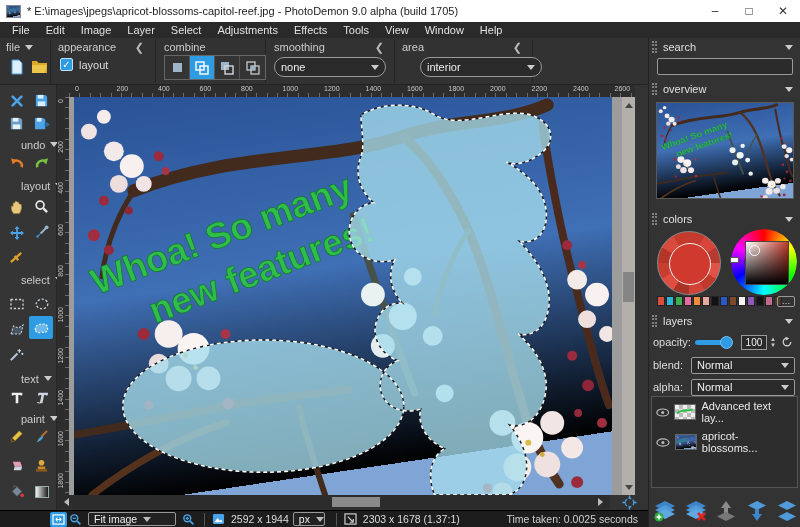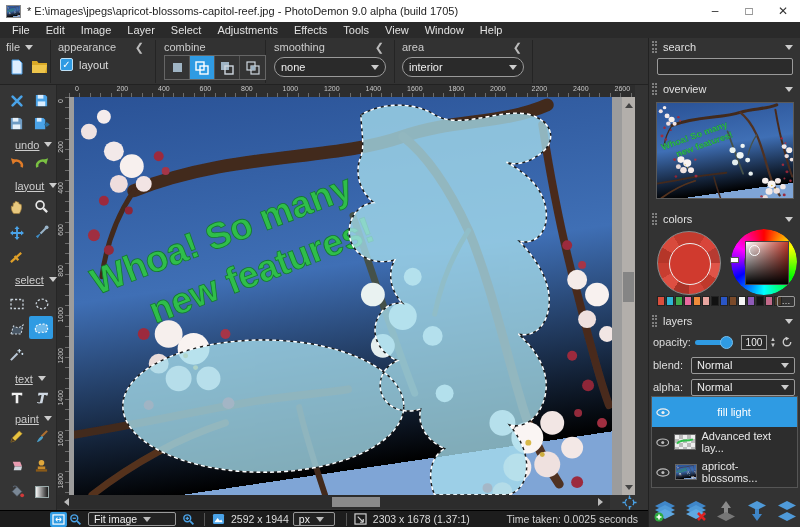--- a/index.html
+++ b/index.html
@@ -34,21 +34,21 @@
     color:#fff;font-size:10px;line-height:12px;text-align:center;font-family:"DejaVu Sans",sans-serif;}
   .combine-group{position:absolute;left:6px;top:17px;display:flex;border:1px solid #666;}
   .cmb{width:25px;height:23px;display:flex;align-items:center;justify-content:center;border-right:1px solid #555;background:#343434;}
   .cmb:last-child{border-right:none;}
   .cmb.active{background:#2f9be3;}
 
   
   .lefttb{position:absolute;left:0;top:85px;width:57px;height:425px;background:#353535;border-right:1px solid #262626;}
   .tbtn{position:absolute;width:23px;height:21px;display:flex;align-items:center;justify-content:center;border-radius:2px;}
   .tbtn.active{background:#2f9be3;}
-  .tlabel{position:absolute;left:15px;color:#ccc;font-size:11px;display:flex;align-items:center;text-decoration:underline;}
+  .tlabel{position:absolute;left:21px;color:#ccc;font-size:11px;display:flex;align-items:center;}
   .ic{display:block;}
 
   
   .corner{position:absolute;left:57px;top:85px;width:12px;height:12px;background:#2d2d2d;}
   .ruler-h{position:absolute;left:69px;top:85px;width:566px;height:12px;background:#2d2d2d;overflow:hidden;
     background-image:repeating-linear-gradient(to right,#6c6c6c 0 1px,transparent 1px 10.4px);background-size:100% 4px;background-position:0 8px;background-repeat:no-repeat;}
   .ruler-h .tick{position:absolute;top:0;font-size:7px;color:#c8c8c8;}
   .ruler-v{position:absolute;left:57px;top:97px;width:12px;height:398px;background:#2d2d2d;overflow:hidden;
     background-image:repeating-linear-gradient(to bottom,#6c6c6c 0 1px,transparent 1px 10.4px);background-size:4px 100%;background-position:8px 0;background-repeat:no-repeat;}
   .ruler-v .tick{position:absolute;left:0;font-size:7px;color:#c8c8c8;writing-mode:vertical-rl;transform:rotate(180deg);}
@@ -326,21 +326,21 @@
         <span>none</span>
           <span class="chev"></span>
       </div>
     </div>
 
     <div class="opt-sec" style="left:396px;width:134px">
       <div class="sec-hd">
           <span>area</span>
           <span class="collapse">❮</span>
         </div>
-      <div class="dropdown" style="left:6px;top:19px;width:122px">
+      <div class="dropdown" style="left:24px;top:19px;width:122px">
         <span>interior</span>
           <span class="chev"></span>
       </div>
     </div>
   </div>
 
   <div class="lefttb">
     <div class="tbtn" style="left:5px;top:5px">
       <svg class="ic" width="14" height="14" viewBox="0 0 16 16">
           <path d="M3 3L13 13M13 3L3 13" stroke="#4aa3e8" stroke-width="3" stroke-linecap="round"></path>
@@ -664,27 +664,20 @@
     </div>
     <div class="lrow" style="top:340px">
       <span>alpha:</span>
       <span class="ddl" style="margin-left:8px">
         <span>Normal</span>
           <span class="chev"></span>
       </span>
     </div>
 
     <div class="layerlist">
-      <div class="lay selected">
-        <svg width="14" height="9" viewBox="0 0 16 10">
-            <ellipse cx="8" cy="5" rx="7" ry="4.2" fill="none" stroke="#f0f0f0" stroke-width="1.4"></ellipse>
-            <circle cx="8" cy="5" r="1.8" fill="#f0f0f0"></circle>
-          </svg>
-        <span style="flex:1;text-align:center">fill light</span>
-      </div>
       <div class="lay">
         <svg width="14" height="9" viewBox="0 0 16 10">
             <ellipse cx="8" cy="5" rx="7" ry="4.2" fill="none" stroke="#bbb" stroke-width="1.4"></ellipse>
             <circle cx="8" cy="5" r="1.8" fill="#bbb"></circle>
           </svg>
         <span class="lthumb">
           <svg viewBox="0 0 22 16">
               <path d="M2 10 C6 4 12 8 20 5" stroke="#2fbe4a" stroke-width="2.4" fill="none"></path>
             </svg>
         </span>
@@ -758,21 +751,21 @@
           <path d="M4.5 6.5h4M6.5 4.5v4" stroke="#4aa3e8" stroke-width="1.6"></path>
           <path d="M10 10 L14 14" stroke="#4aa3e8" stroke-width="2.2"></path>
         </svg>
     </div>
     <div class="sb-sep"></div>
     <svg width="13" height="12" viewBox="0 0 14 13">
         <rect x="1" y="1" width="12" height="11" rx="1.5" fill="#4aa3e8"></rect>
         <path d="M2.5 10 L6 5.5 L8.5 8.5 L10 7 L11.5 10z" fill="#fff"></path>
       </svg>
     <span class="sb-text" style="margin-left:6px">2592 x 1944</span>
-    <div class="sb-dd" style="width:42px">
+    <div class="sb-dd" style="width:32px">
       <span>px</span>
         <span class="chev"></span>
     </div>
     <div class="sb-sep"></div>
     <svg width="13" height="12" viewBox="0 0 14 13">
         <rect x="1" y="1" width="12" height="11" fill="none" stroke="#cfcfcf" stroke-width="1.3"></rect>
         <path d="M4 4 L10 10 M10 10 h-3.5 M10 10 v-3.5" stroke="#cfcfcf" stroke-width="1.3" fill="none"></path>
       </svg>
     <span class="sb-text" style="margin-left:6px">2303 x 1678  (1.37:1)</span>
     <span class="time-taken sb-text">Time taken: 0.0025 seconds</span>

